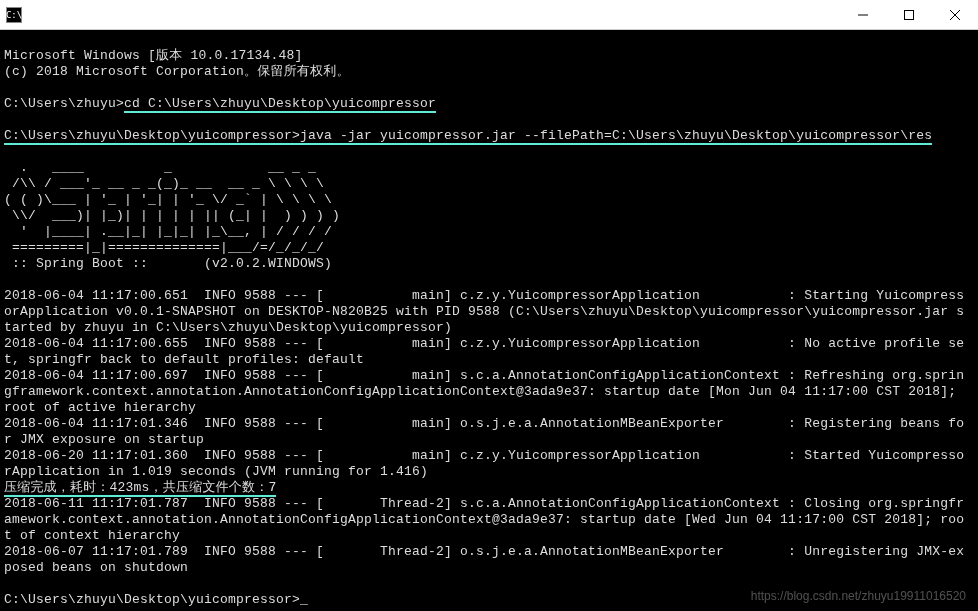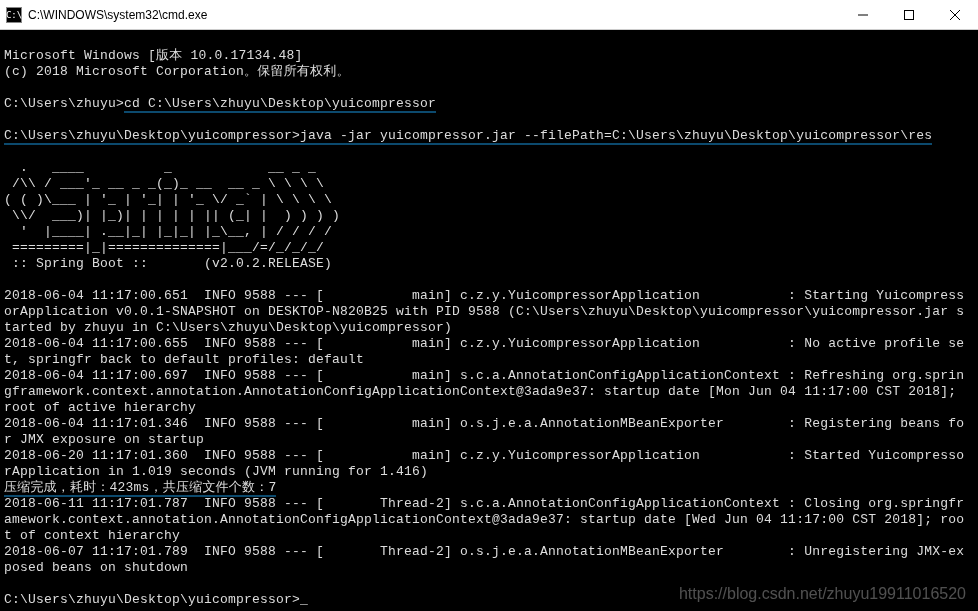--- a/index.html
+++ b/index.html
@@ -57,39 +57,38 @@
     }
     .titlebar-btn svg { width: 10px; height: 10px; }
     .terminal {
       padding: 2px 4px;
       white-space: pre;
       line-height: 16px;
       letter-spacing: 0.2px;
       color: #ddd;
     }
     .underline-red {
-      border-bottom: 2px solid #0c4a6e;
+      border-bottom: 2px solid #5eead4;
     }
     .line { white-space: pre; }
     .watermark {
       position: absolute;
       right: 12px;
       bottom: 8px;
       color: rgba(200,200,200,0.4);
-      font-size: 16px;
+      font-size: 12px;
       font-family: "Segoe UI", sans-serif;
     }
   </style>
 </head>
 <body>
 
 <div class="titlebar">
   <div class="titlebar-left">
     <div class="cmd-icon">C:\</div>
-    <span>C:\WINDOWS\system32\cmd.exe</span>
   </div>
   <div class="titlebar-buttons">
     <div class="titlebar-btn">
       <svg viewBox="0 0 10 10">
           <line x1="0" y1="5" x2="10" y2="5" stroke="#000" stroke-width="1"></line>
         </svg>
     </div>
     <div class="titlebar-btn">
       <svg viewBox="0 0 10 10">
           <rect x="0.5" y="0.5" width="9" height="9" fill="none" stroke="#000" stroke-width="1"></rect>
@@ -111,21 +110,21 @@
 <span class="line"><span>C:\Users\zhuyu&gt;</span><span class="underline-red">cd C:\Users\zhuyu\Desktop\yuicompressor</span></span>
 
 <span class="line"><span class="underline-red"><span>C:\Users\zhuyu\Desktop\yuicompressor&gt;</span><span>java -jar yuicompressor.jar --filePath=C:\Users\zhuyu\Desktop\yuicompressor\res</span></span></span>
 
 <span class="line">  .   ____          _            __ _ _</span>
 <span class="line"> /\\ / ___'_ __ _ _(_)_ __  __ _ \ \ \ \</span>
 <span class="line">( ( )\___ | '_ | '_| | '_ \/ _` | \ \ \ \</span>
 <span class="line"> \\/  ___)| |_)| | | | | || (_| |  ) ) ) )</span>
 <span class="line">  '  |____| .__|_| |_|_| |_\__, | / / / /</span>
 <span class="line"> =========|_|==============|___/=/_/_/_/</span>
-<span class="line"> :: Spring Boot ::       (v2.0.2.RELEASE)</span>
+<span class="line"> :: Spring Boot ::       (v2.0.2.WINDOWS)</span>
 
 <span class="line">2018-06-04 11:17:00.651  INFO 9588 --- [           main] c.z.y.YuicompressorApplication           : Starting Yuicompress</span>
 <span class="line">orApplication v0.0.1-SNAPSHOT on DESKTOP-N820B25 with PID 9588 (C:\Users\zhuyu\Desktop\yuicompressor\yuicompressor.jar s</span>
 <span class="line">tarted by zhuyu in C:\Users\zhuyu\Desktop\yuicompressor)</span>
 <span class="line">2018-06-04 11:17:00.655  INFO 9588 --- [           main] c.z.y.YuicompressorApplication           : No active profile se</span>
 <span class="line">t, springfr back to default profiles: default</span>
 <span class="line">2018-06-04 11:17:00.697  INFO 9588 --- [           main] s.c.a.AnnotationConfigApplicationContext : Refreshing org.sprin</span>
 <span class="line">gframework.context.annotation.AnnotationConfigApplicationContext@3ada9e37: startup date [Mon Jun 04 11:17:00 CST 2018]; </span>
 <span class="line">root of active hierarchy</span>
 <span class="line">2018-06-04 11:17:01.346  INFO 9588 --- [           main] o.s.j.e.a.AnnotationMBeanExporter        : Registering beans fo</span>

